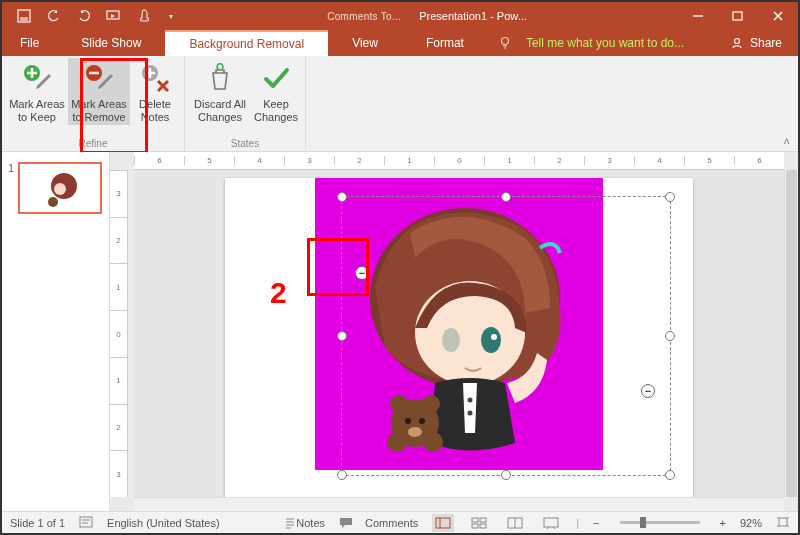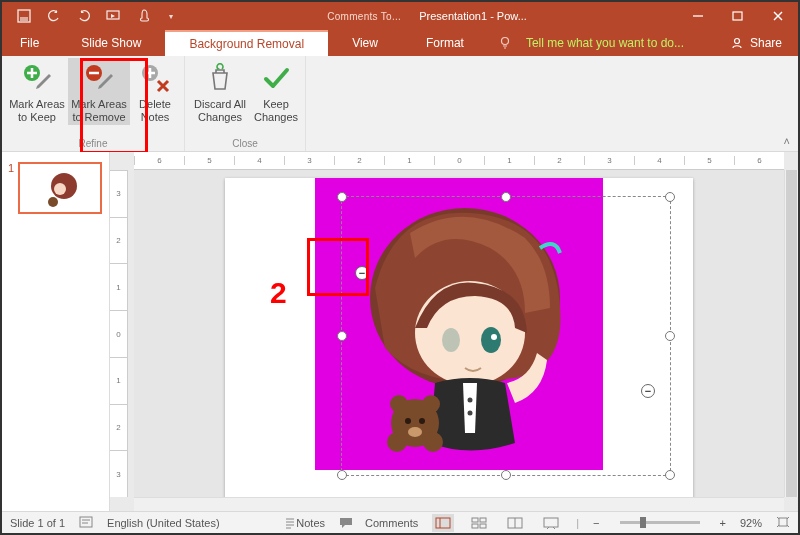--- a/index.html
+++ b/index.html
@@ -206,21 +206,21 @@
         <div class="rbtn narrow">
           <div class="ic">
               <svg width="30" height="30" viewBox="0 0 30 30">
                 <path d="M5 16 L12 23 L26 7" fill="none" stroke="#3fae49" stroke-width="4" stroke-linecap="round" stroke-linejoin="round"></path>
               </svg>
             </div>
           <span>Keep</span>
           <span>Changes</span>
         </div>
       </div>
-      <div class="glabel">Close</div>
+      <div class="glabel">States</div>
     </div>
     <div class="collapse">˄</div>
   </div>
 
   <div class="redbox" style="left:78px; top:56px; width:68px; height:96px;"></div>
   <div class="redlabel" style="left:154px; top:146px;">1</div>
 
   <div class="workspace">
     <div class="thumbpane">
       <div class="thumb">

